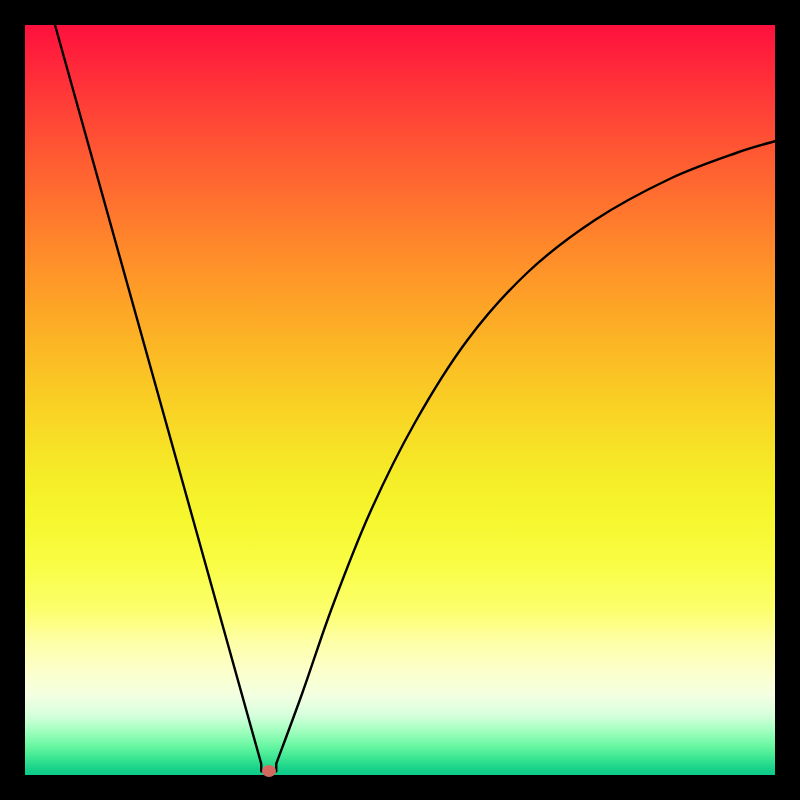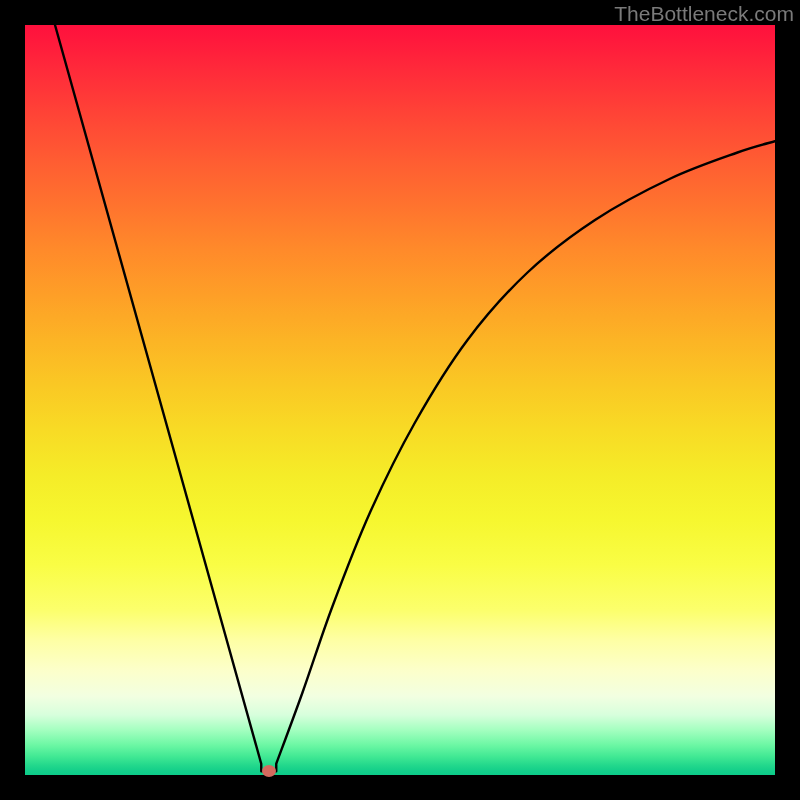--- a/index.html
+++ b/index.html
@@ -79,14 +79,13 @@
 </head>
 <body>
 
 <div class="frame">
   <div class="plot-area">
     <svg class="curve" viewBox="0 0 750 750" preserveAspectRatio="none">
       <path id="curve-path" fill="none" stroke="#000" stroke-width="2.4" stroke-linejoin="round" stroke-linecap="round" d="M 30 0 L 236.25 738.75 L 236.25 746.25 L 251.25000000000003 746.25 L 251.25000000000003 738.75 C 255.62500000000003 726.875 268.125 693.75 277.5 667.5 C 286.875 641.25 296.25 611.25 307.5 581.25 C 318.75 551.25 331.25 518.125 345 487.5 C 358.75 456.875 373.75 426.25 390 397.5 C 406.25 368.75 423.75 340.00000000000006 442.5 315.00000000000006 C 461.25 290.00000000000006 481.25000000000006 267.49999999999994 502.50000000000006 247.49999999999994 C 523.75 227.49999999999994 546.25 210.625 570 195 C 593.75 179.375 621.25 165 645 153.75 C 668.75 142.5 695 133.75 712.5 127.5 C 730 121.25 743.75 118.125 750 116.25"></path>
     </svg>
     <div id="marker" class="marker" style="left: 243.75px; top: 746.25px;"></div>
   </div>
-  <div class="watermark">TheBottleneck.com</div>
 </div>
 
 </body></html>

